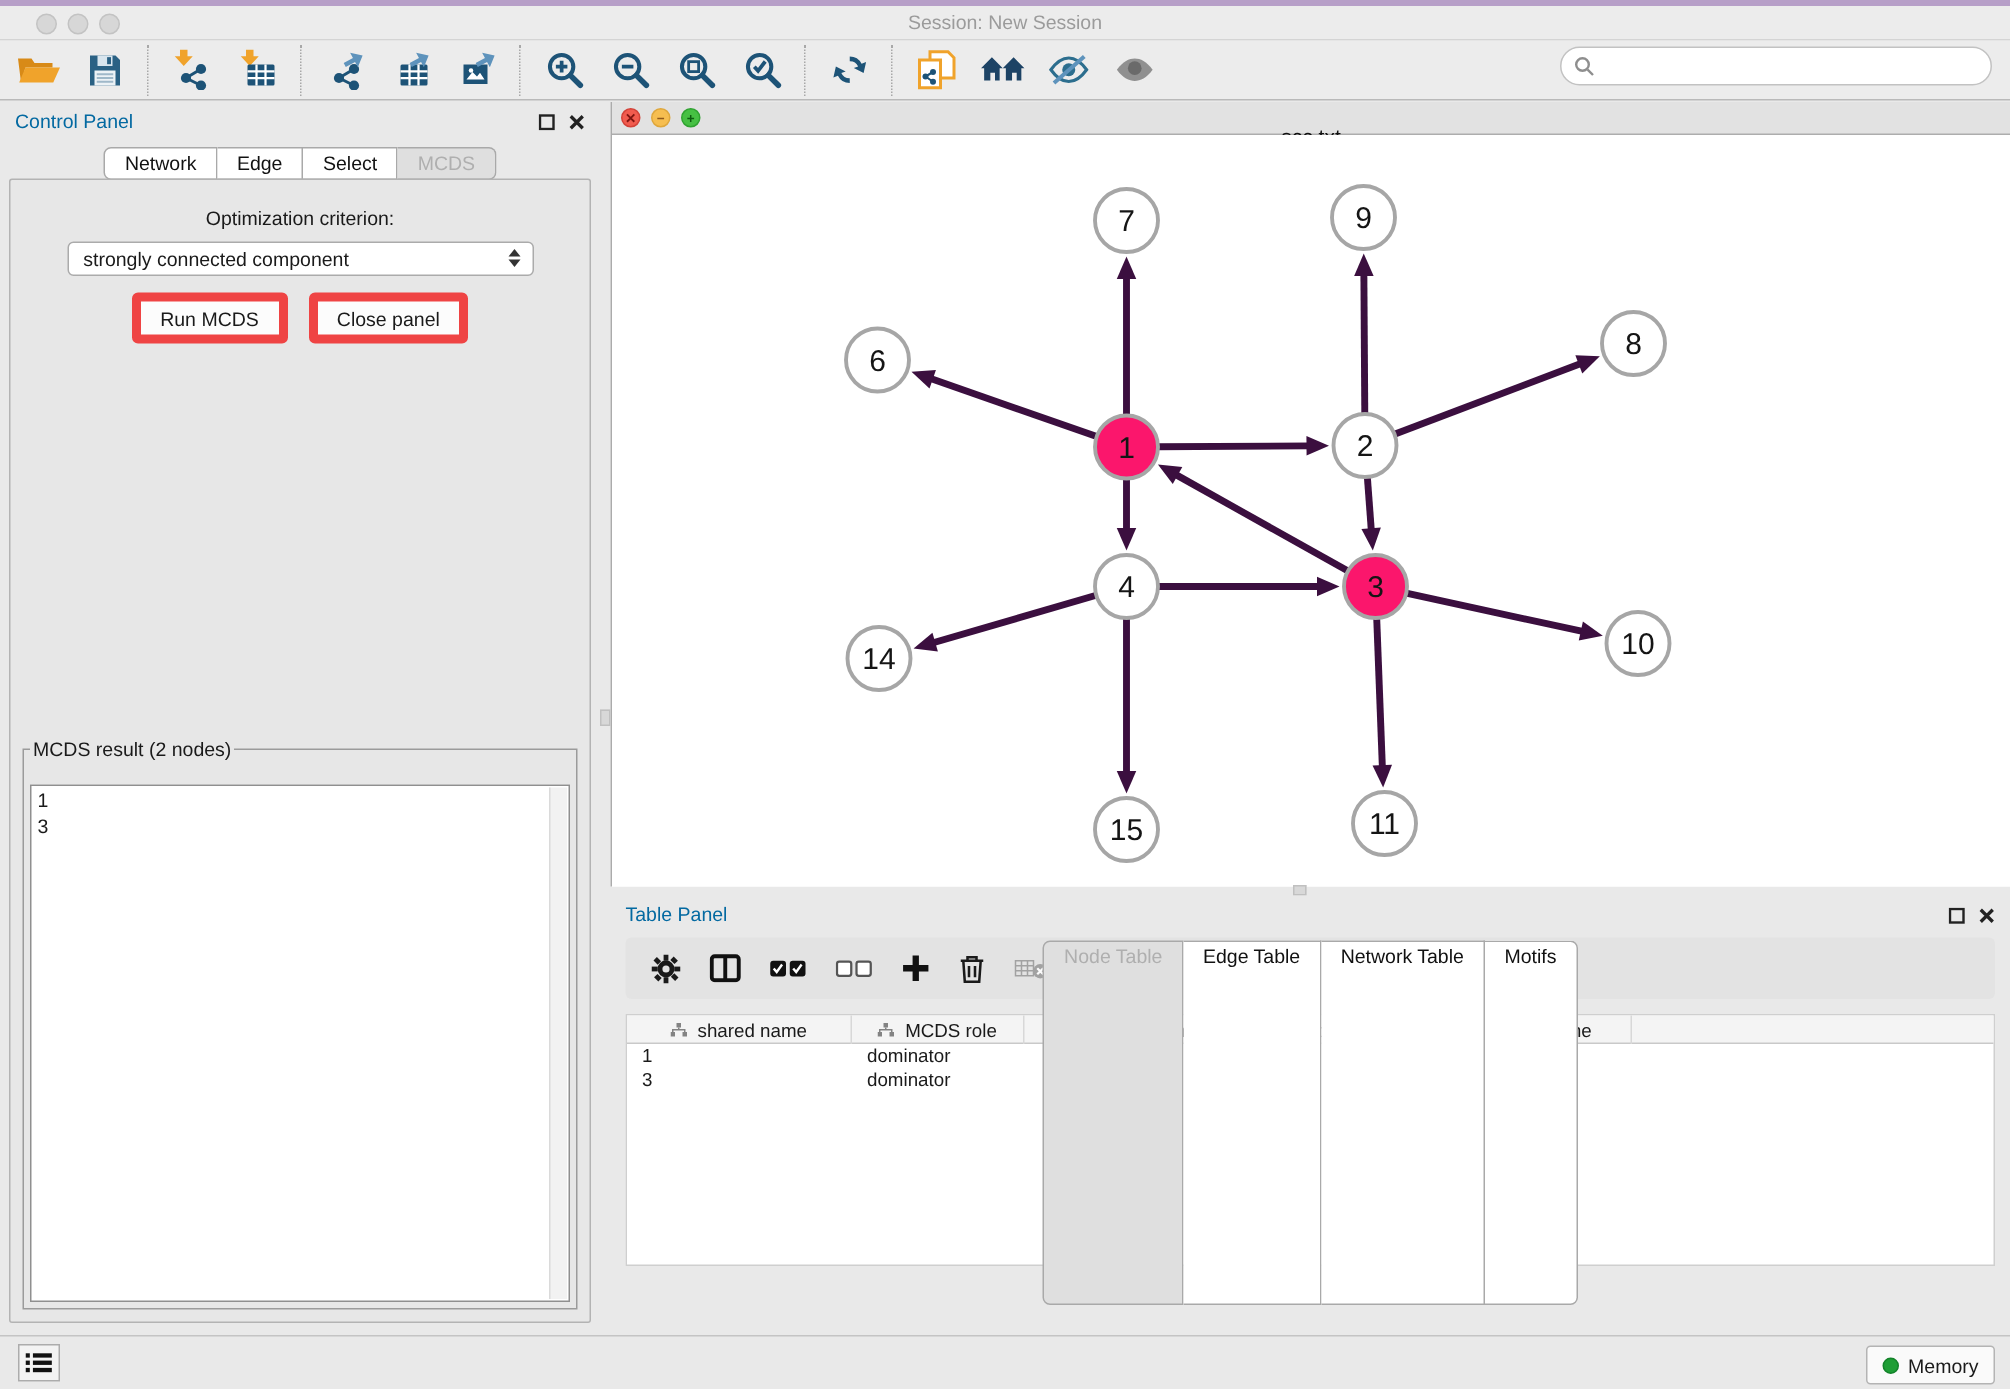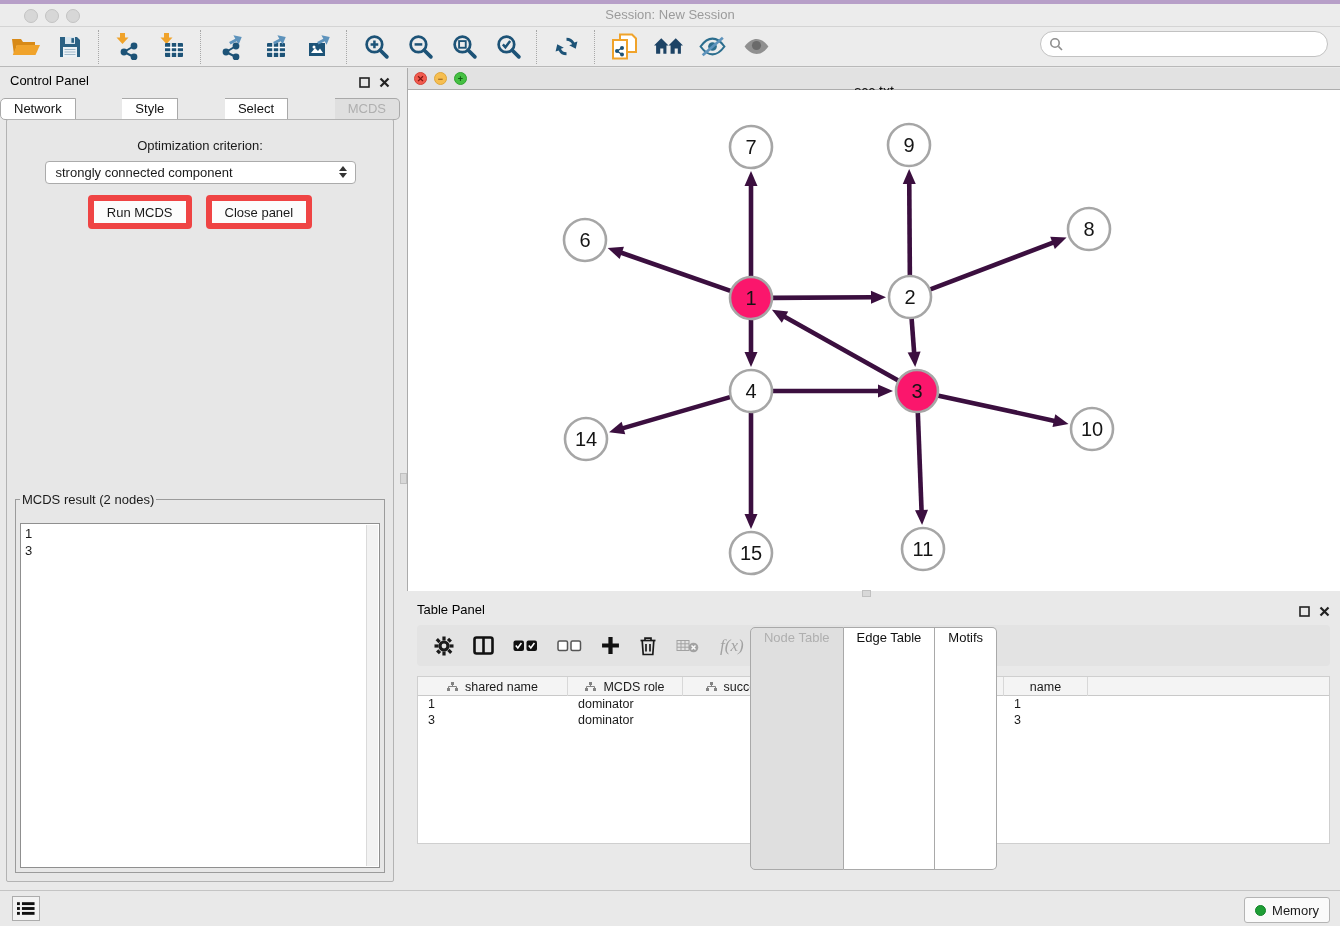--- a/index.html
+++ b/index.html
@@ -16,23 +16,23 @@
   .toolbar{position:absolute;left:0;top:27px;width:100%;height:40px;background:#ECECEC;
            border-bottom:1px solid #B9B9B9;display:flex;align-items:center;padding-left:4px;box-sizing:border-box;}
   .tb-btn{width:42px;height:34px;display:flex;align-items:center;justify-content:center;margin:0 1px;cursor:default;}
   .tb-sep{width:1px;height:34px;border-left:1px dotted #A8A8A8;margin:0 6px;}
   .searchbox{position:absolute;right:12px;top:31px;width:288px;height:26px;background:#fff;
              border:1px solid #C2C2C2;border-radius:13px;display:flex;align-items:center;padding:0 8px;box-sizing:border-box;gap:5px;}
   .searchbox input{border:none;outline:none;flex:1;font-size:13px;font-family:"Liberation Sans",sans-serif;background:transparent;}
   
   .control-panel{position:absolute;left:0;top:68px;width:400px;height:822px;background:#E9E9E9;}
   .panel-head{position:absolute;left:0;top:0;width:100%;height:26px;}
-  .panel-title{position:absolute;left:10px;top:5px;font-size:13px;color:#000000;}
+  .panel-title{position:absolute;left:10px;top:5px;font-size:13px;color:#0369a1;}
   .panel-icons{position:absolute;right:10px;top:6px;display:flex;gap:9px;align-items:center;}
-  .seg-row{position:absolute;left:0;top:30px;width:100%;display:flex;justify-content:space-between;}
+  .seg-row{position:absolute;left:0;top:30px;width:100%;display:flex;justify-content:center;}
   .seg{padding:2px 13px;background:#fff;border:1px solid #A9A9A9;border-left:none;font-size:13px;
        line-height:16px;color:#111;cursor:default;}
   .seg:first-child{border-left:1px solid #A9A9A9;border-radius:5px 0 0 5px;}
   .seg:last-child{border-radius:0 5px 5px 0;}
   .seg.sel{background:#DFDFDF;color:#AFAFAF;}
   .panel-body{position:absolute;left:6px;top:51px;width:388px;bottom:8px;background:#E7E7E7;
               border:1px solid #B3B3B3;border-radius:2px;box-sizing:border-box;}
   .opt-label{margin-top:18px;text-align:center;font-size:13px;}
   .dropdown{position:relative;margin:8px auto 4px;width:311px;height:23px;background:#fff;border:1px solid #ABABAB;
             border-radius:4px;display:flex;align-items:center;padding:0 26px 0 10px;box-sizing:border-box;font-size:13px;}
@@ -289,21 +289,21 @@
       <span><svg width="11" height="11">
             <rect x="1" y="1" width="9" height="9" fill="none" stroke="#222" stroke-width="1.6"></rect>
           </svg></span>
       <span><svg width="11" height="11">
             <path d="M1.5 1.5l8 8M9.5 1.5l-8 8" stroke="#222" stroke-width="2.2"></path>
           </svg></span>
     </span>
   </div>
   <div class="seg-row">
       <div class="seg">Network</div>
-      <div class="seg">Style</div>
+      <div class="seg">Edge</div>
       <div class="seg">Select</div>
       <div class="seg sel">MCDS</div>
     </div>
   <div class="panel-body">
     <div class="opt-label">Optimization criterion:</div>
     <div class="dropdown">
       <span>strongly connected component</span>
       <span class="dd-arrows">
           <i class="dd-up"></i>
           <i class="dd-down"></i>
@@ -612,20 +612,21 @@
           <div class="td" style="width:115px;text-align:left">dominator</div>
           <div class="td" style="width:158px;text-align:right">3</div>
           <div class="td" style="width:163px;text-align:right">2</div>
           <div class="td" style="width:84px;text-align:left">3</div>
         </div>
       </div>
   </div>
   <div class="tp-tabs seg-row" style="position:absolute;">
       <div class="seg sel">Node Table</div>
       <div class="seg">Edge Table</div>
+      <div class="seg">Network Table</div>
       <div class="seg">Motifs</div>
     </div>
 </div>
 
 <div class="statusbar">
   <div class="sb-left-btn">
     <span class="ico">
       <svg width="18" height="15" viewBox="0 0 20 16">
           <g fill="#111">
             <rect x="0" y="1" width="3.2" height="3.2"></rect>

